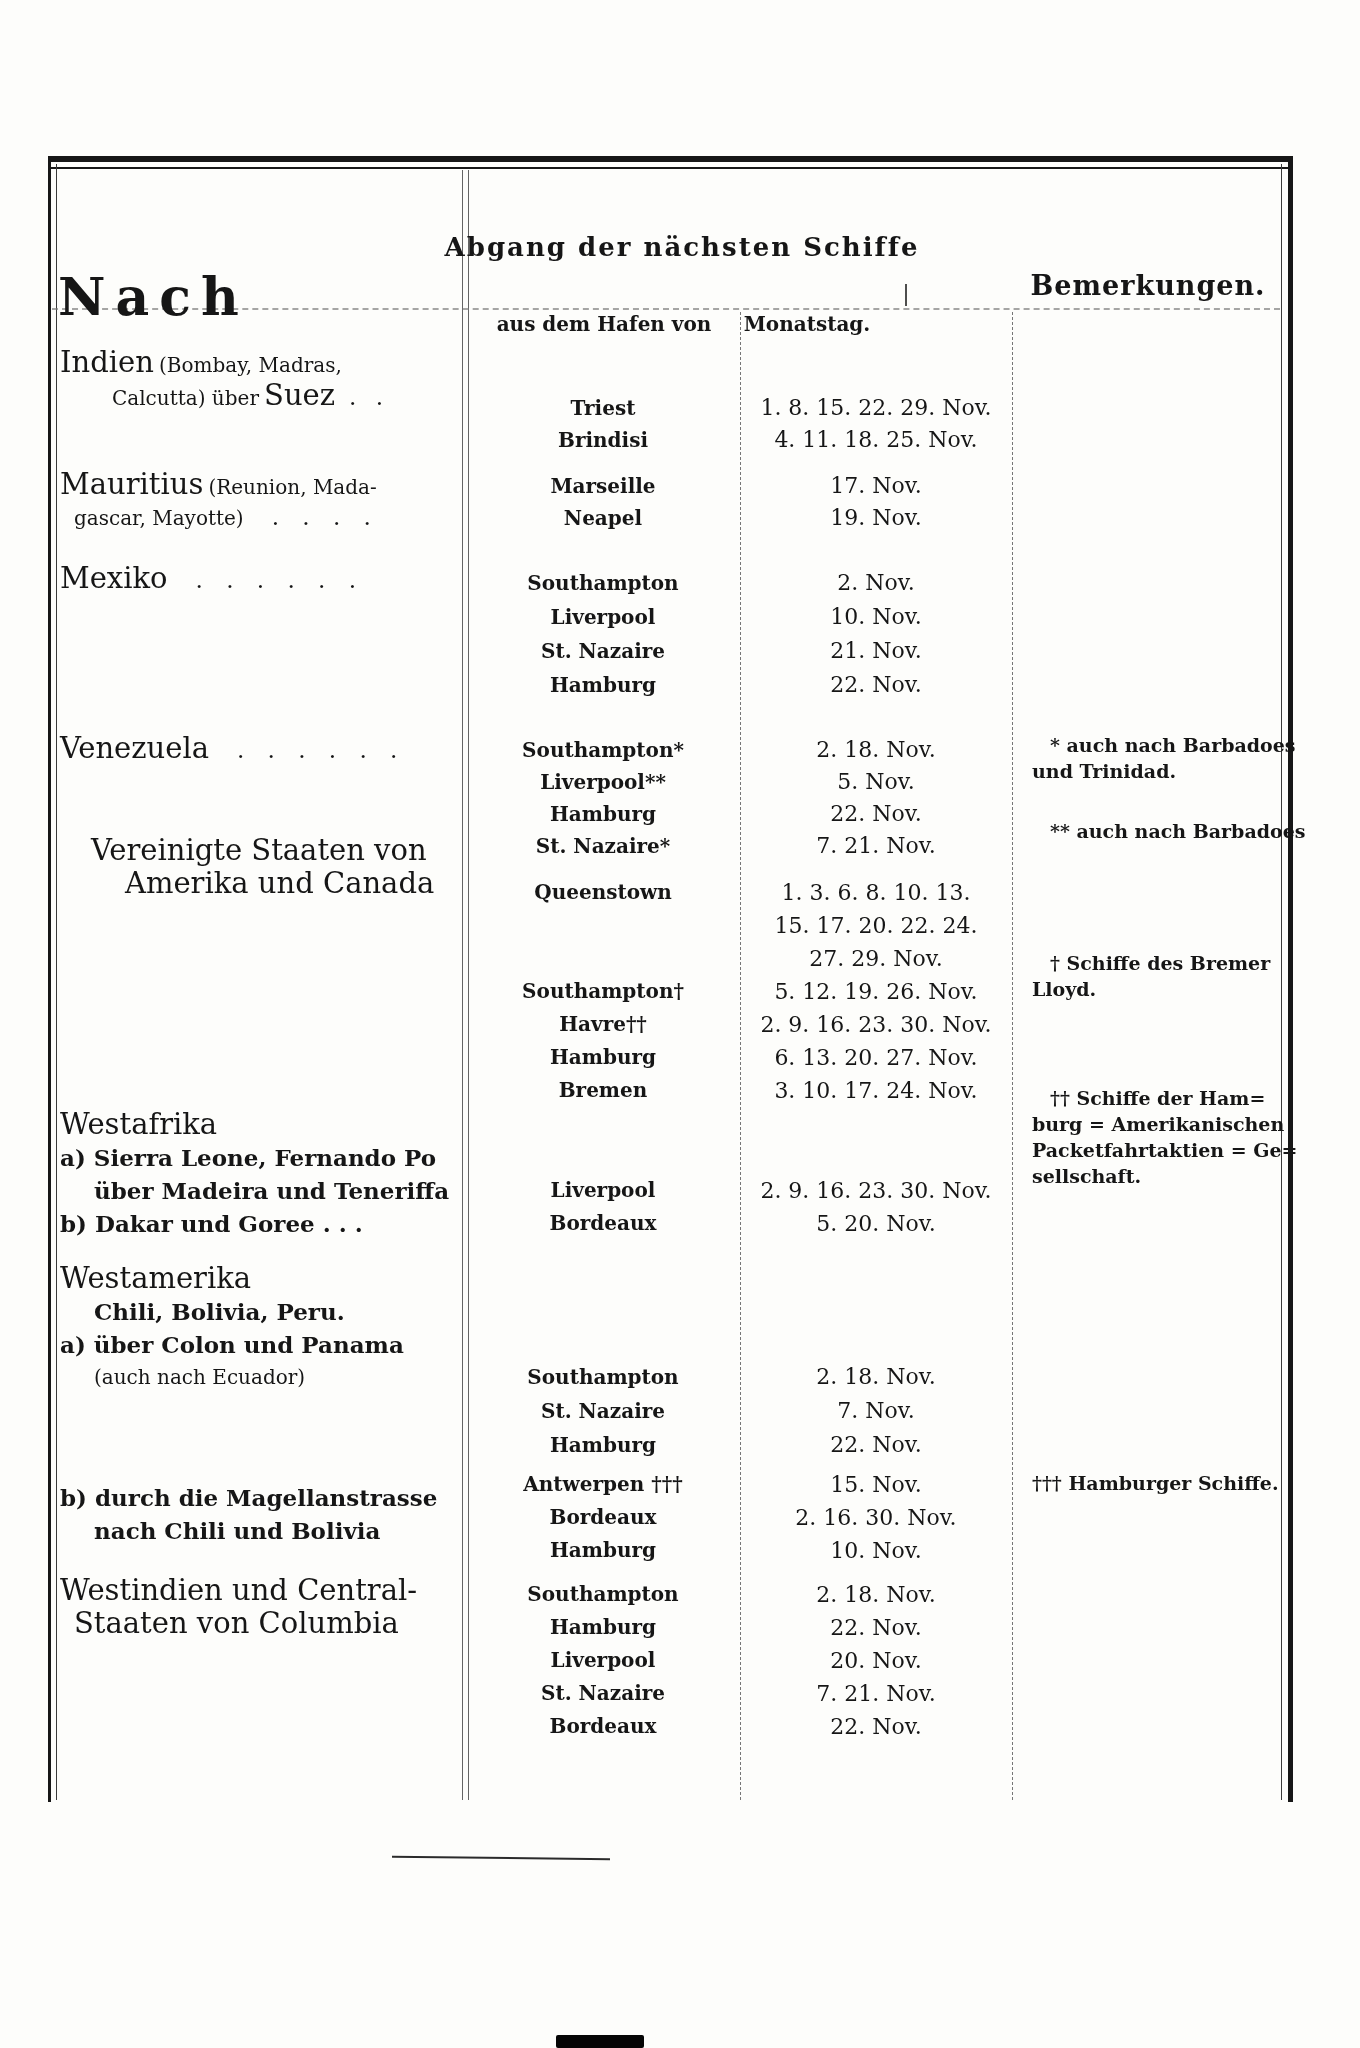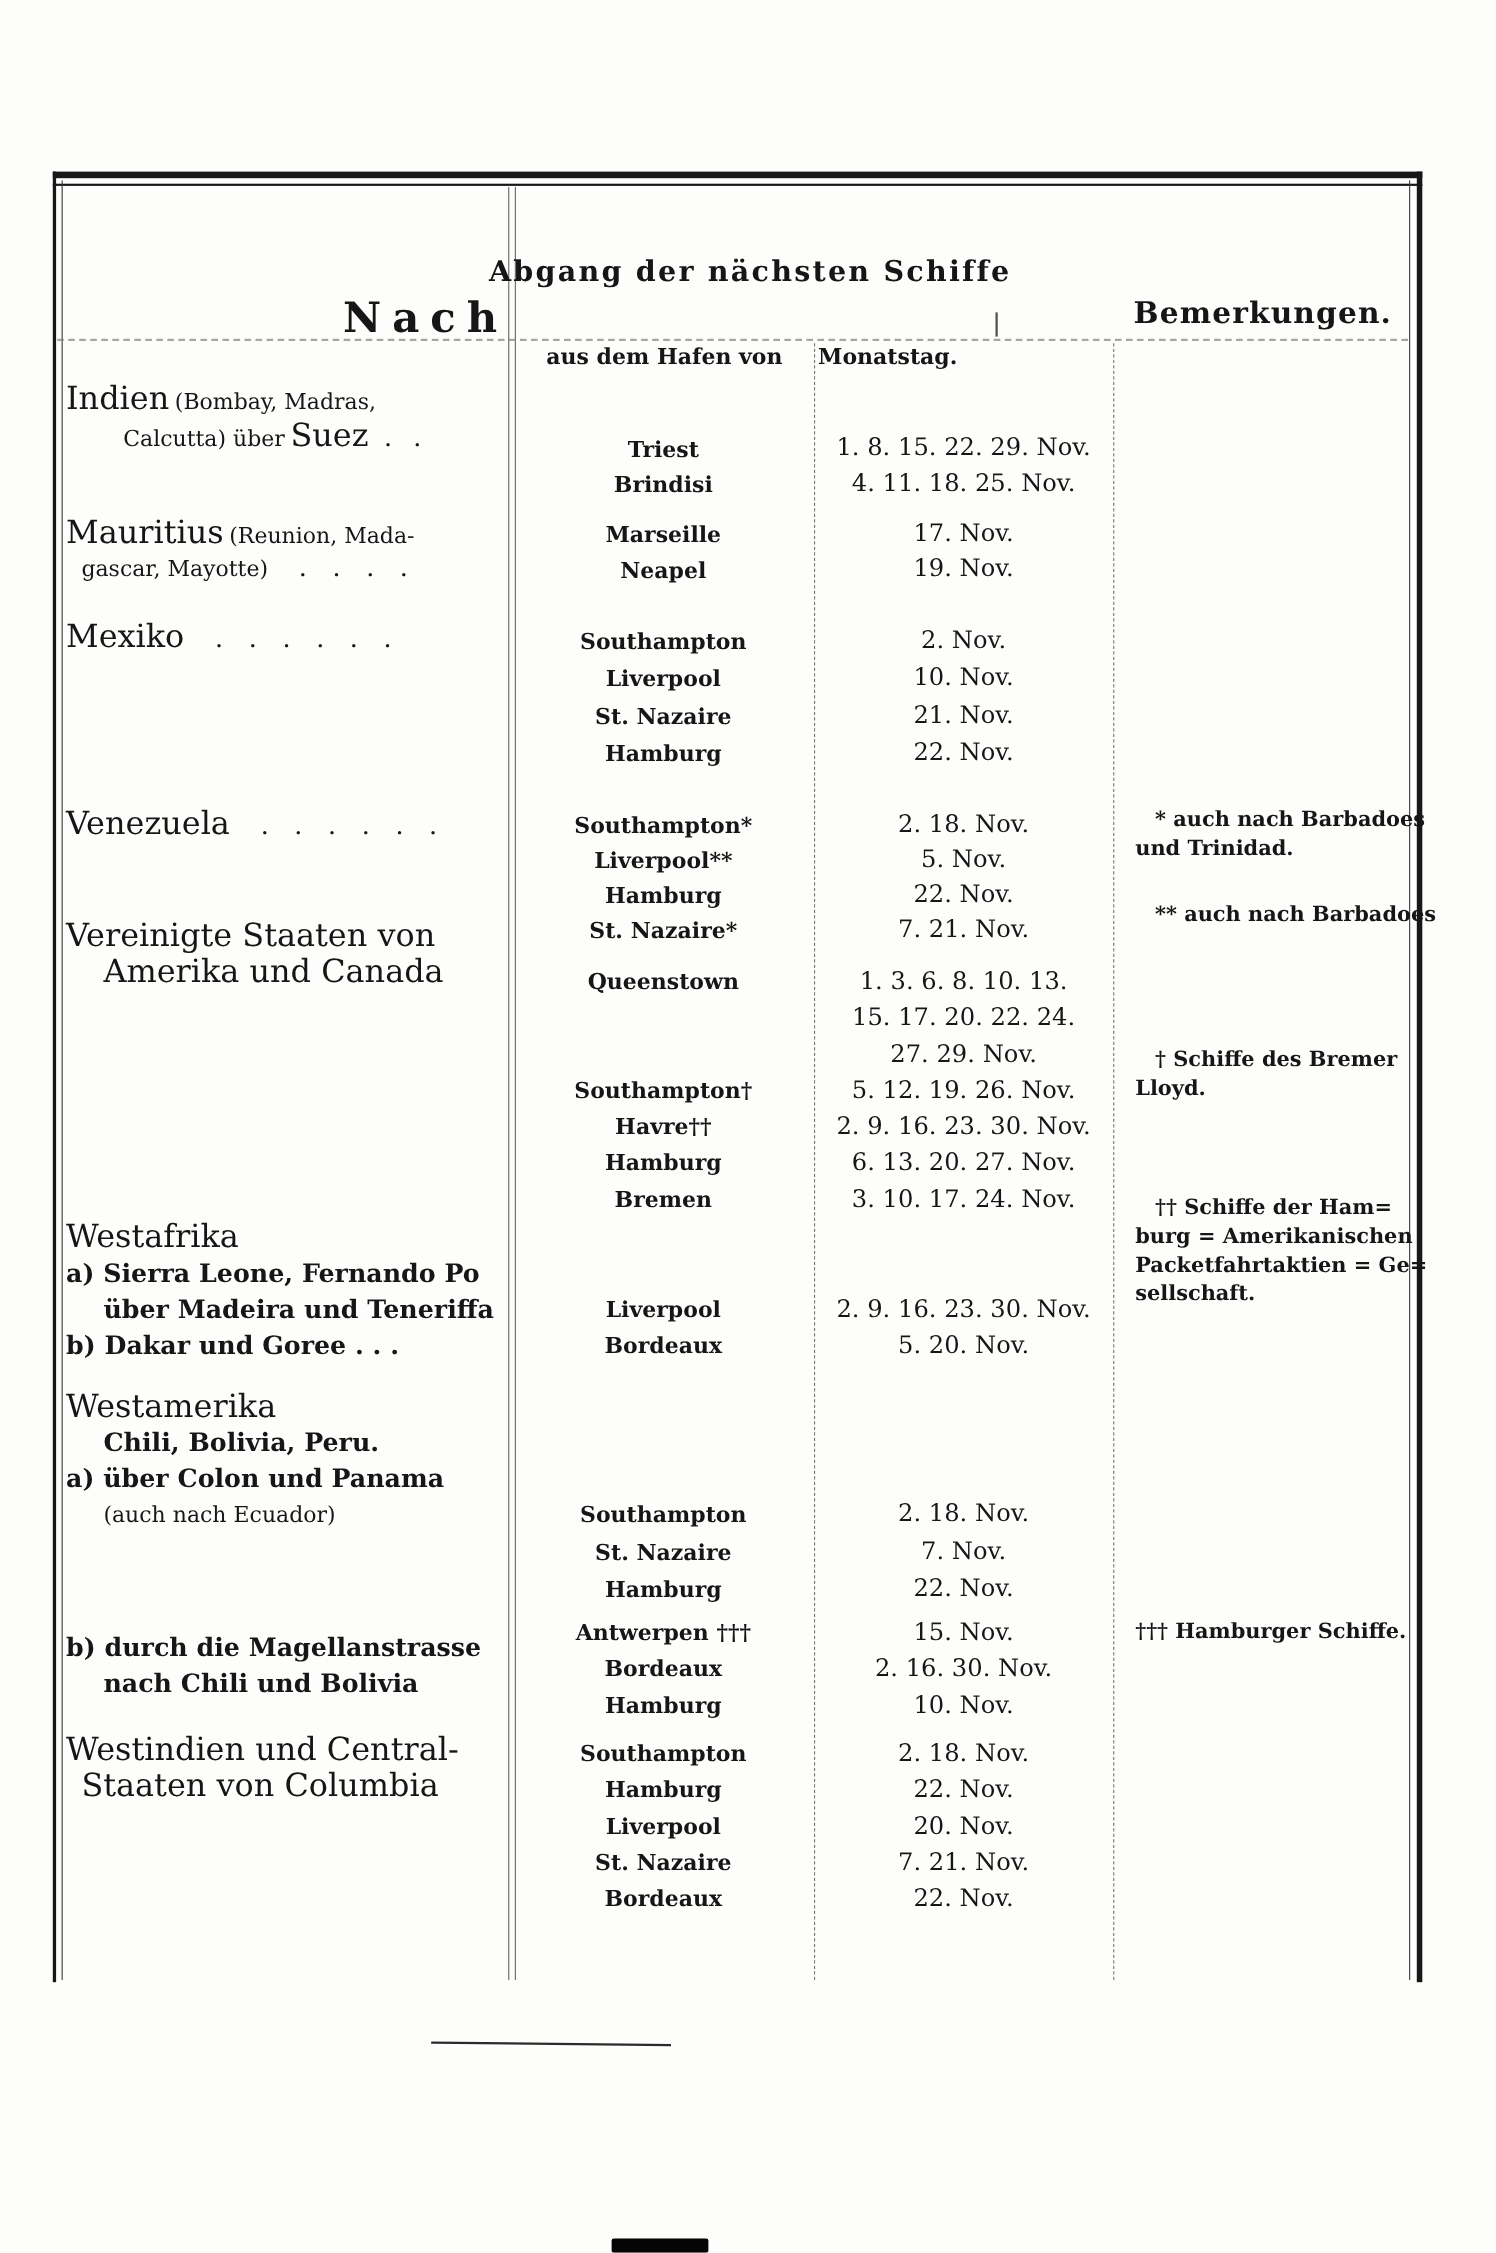--- a/index.html
+++ b/index.html
@@ -20,21 +20,21 @@
   #sep-dest{left:462px;top:170px;width:5px;height:1630px;
     border-left:1px solid #4a4a4a;border-right:1px solid #4a4a4a;opacity:.85;}
   #sep-dates{left:740px;top:312px;height:1488px;border-left:1px dashed #555;opacity:.8;}
   #sep-remarks{left:1012px;top:312px;height:1488px;border-left:1px dashed #555;opacity:.8;}
   #header-rule{left:52px;top:308px;width:1228px;border-top:2px dashed #777;opacity:.65;}
   #header-tick{left:905px;top:284px;width:2px;height:22px;background:#222;opacity:.8;}
   #end-rule{left:392px;top:1857px;width:218px;border-top:2px solid #2b2b2b;transform:rotate(.6deg);}
   #bottom-blob{left:556px;top:2035px;width:88px;height:13px;background:#050505;border-radius:2px;}
   
   .hd{white-space:nowrap;font-weight:bold;margin-top:44px;}
-  #h-nach{left:58px;top:222px;width:404px;text-align:right;font-size:38px;letter-spacing:10px;}
+  #h-nach{left:58px;top:222px;width:404px;text-align:left;font-size:52px;letter-spacing:10px;}
   #h-abgang{left:424px;top:188px;width:516px;text-align:center;font-size:26px;letter-spacing:2px;}
   #h-port{left:468px;top:268px;width:272px;text-align:center;font-size:20px;}
   #h-day{left:742px;top:268px;width:130px;text-align:center;font-size:20px;}
   #h-remarks{left:1012px;top:226px;width:272px;text-align:center;font-size:27px;letter-spacing:1px;}
   
   .dest{left:60px;width:402px;}
   .dest .ln{height:33px;line-height:33px;white-space:nowrap;}
   .h{font-size:29px;font-weight:normal;}
   .m{font-size:23px;font-weight:bold;}
   .r{font-size:20px;font-weight:normal;}
@@ -52,21 +52,21 @@
   .lh34 .ln{height:34px;line-height:34px;}
   
   .remark{left:1032px;width:254px;font-size:19px;line-height:26px;font-weight:bold;}
   .remark .ln{white-space:nowrap;}
   .ri{text-indent:18px;}
   
   #s1d{top:346px;} #s1p{top:392px;}
   #s2d{top:468px;} #s2p{top:470px;}
   #s3d{top:562px;} #s3p{top:566px;}
   #s4d{top:732px;} #s4p{top:734px;} #r4a{top:732px;} #r4b{top:818px;}
-  #s5d{top:834px;} #s5p{top:876px;} #r5a{top:950px;} #r5b{top:1067px;margin-top:18px;}
+  #s5d{top:834px;margin-left:31px;} #s5p{top:876px;} #r5a{top:950px;} #r5b{top:1067px;margin-top:18px;}
   #s6d{top:1108px;} #s6p{top:1174px;}
   #s7d{top:1262px;} #s7p{top:1360px;}
   #s8d{top:1481px;} #s8p{top:1468px;} #r8a{top:1470px;}
   #s9d{top:1574px;} #s9p{top:1578px;}
 </style>
 </head>
 <body>
 
 <div class="abs rule" id="b-top1"></div>
 <div class="abs rule" id="b-top2"></div>

